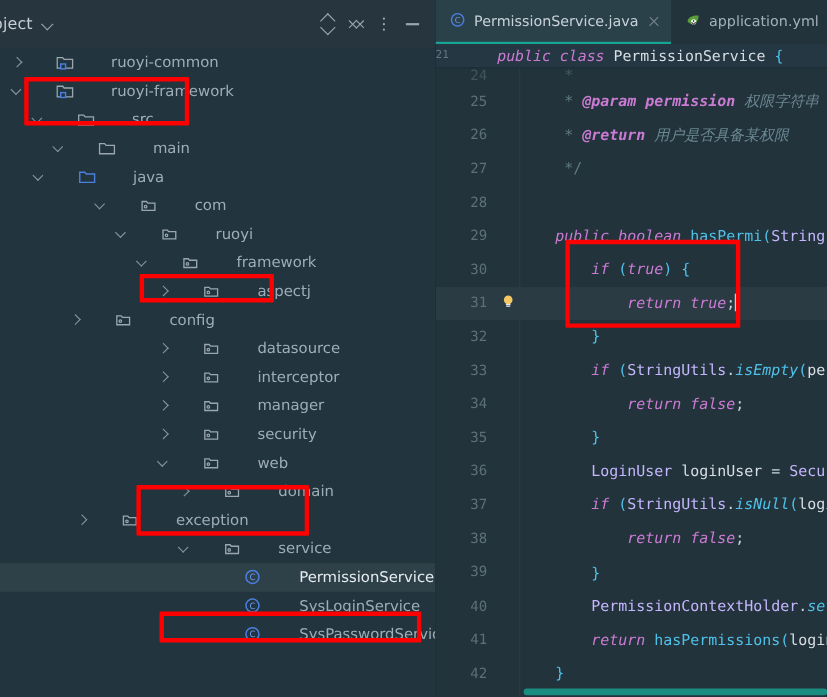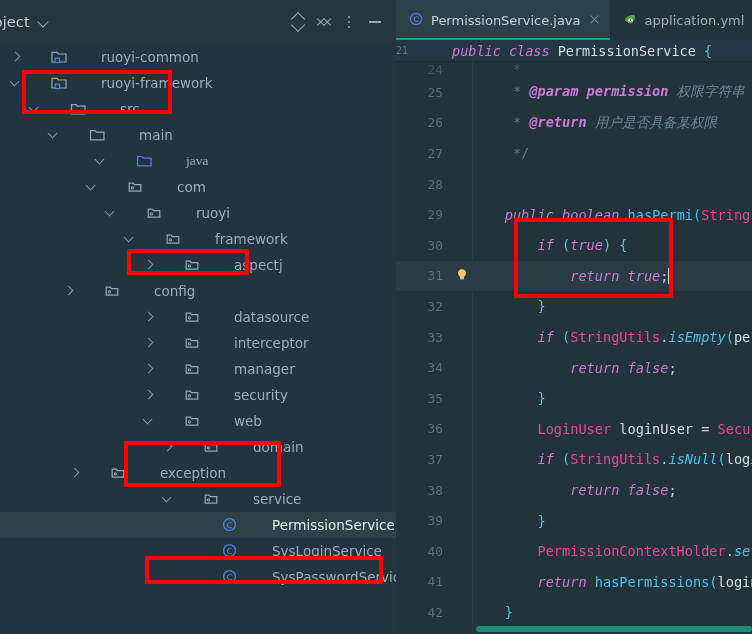--- a/index.html
+++ b/index.html
@@ -236,21 +236,21 @@
   .cline .gut {
     flex: 0 0 20px; width: 20px; height: 100%;
     position: relative;
   }
   .cline .code { padding-left: 0; }
 
   
   .k  { color: #cc7bd4; font-style: italic; }        
   .kp { color: #cc7bd4; font-style: italic; font-weight: bold; } 
   .ty { color: #d8dee4; }                             
-  .cls{ color: #ec4899; }                             
+  .cls{ color: #c4b5fd; }                             
   .fn { color: #4fc1e9; }                             
   .fnm{ color: #4fc1e9; font-style: italic; }
   .pn { color: #d8dee4; }
   .br { color: #4fc1e9; }
   .cm { color: #5f7b84; }
   .cmz{ color: #6b8892; font-style: italic; }
   .op { color: #c8d2da; }
   .sem{ color: #c8d2da; }
   .bulb {
     position: absolute; left: 3px; top: 50%;
@@ -341,21 +341,21 @@
             </svg></span>
           <span class="label">src</span>
         </div>
         <div class="row" style="padding-left: 46px;">
           <span class="arrow down"></span>
           <span class="ic"><svg width="17" height="16" viewBox="0 0 17 16">
               <path d="M1.5 3.6h4.6l1.3 1.6H15V12.8H1.5z" fill="none" stroke="#9aa7b0" stroke-width="1.2"></path>
             </svg></span>
           <span class="label">main</span>
         </div>
-        <div class="row" style="padding-left: 93px; font-family: Liberation Serif, serif;">
+        <div class="row" style="padding-left: 28px;">
           <span class="arrow down"></span>
           <span class="ic"><svg width="17" height="16" viewBox="0 0 17 16">
               <path d="M1.5 3.6h4.6l1.3 1.6H15V12.8H1.5z" fill="none" stroke="#4a7fe0" stroke-width="1.3"></path>
             </svg></span>
           <span class="label">java</span>
         </div>
         <div class="row" style="padding-left: 84px;">
           <span class="arrow down"></span>
           <span class="ic"><svg width="17" height="16" viewBox="0 0 17 16">
               <path d="M2.2 4.2h4l1.1 1.4h6.5V12.2H2.2z" fill="none" stroke="#9aa7b0" stroke-width="1.2"></path>

